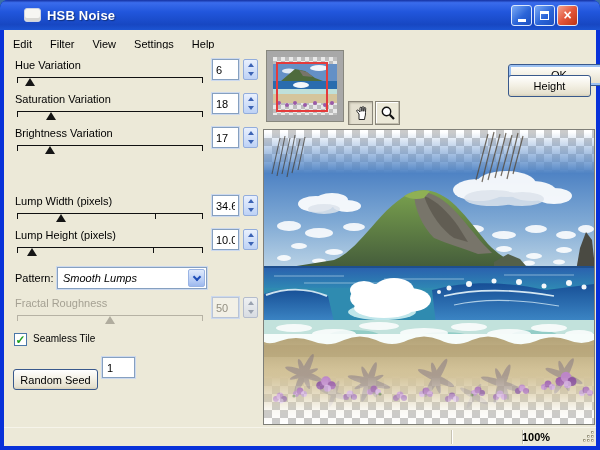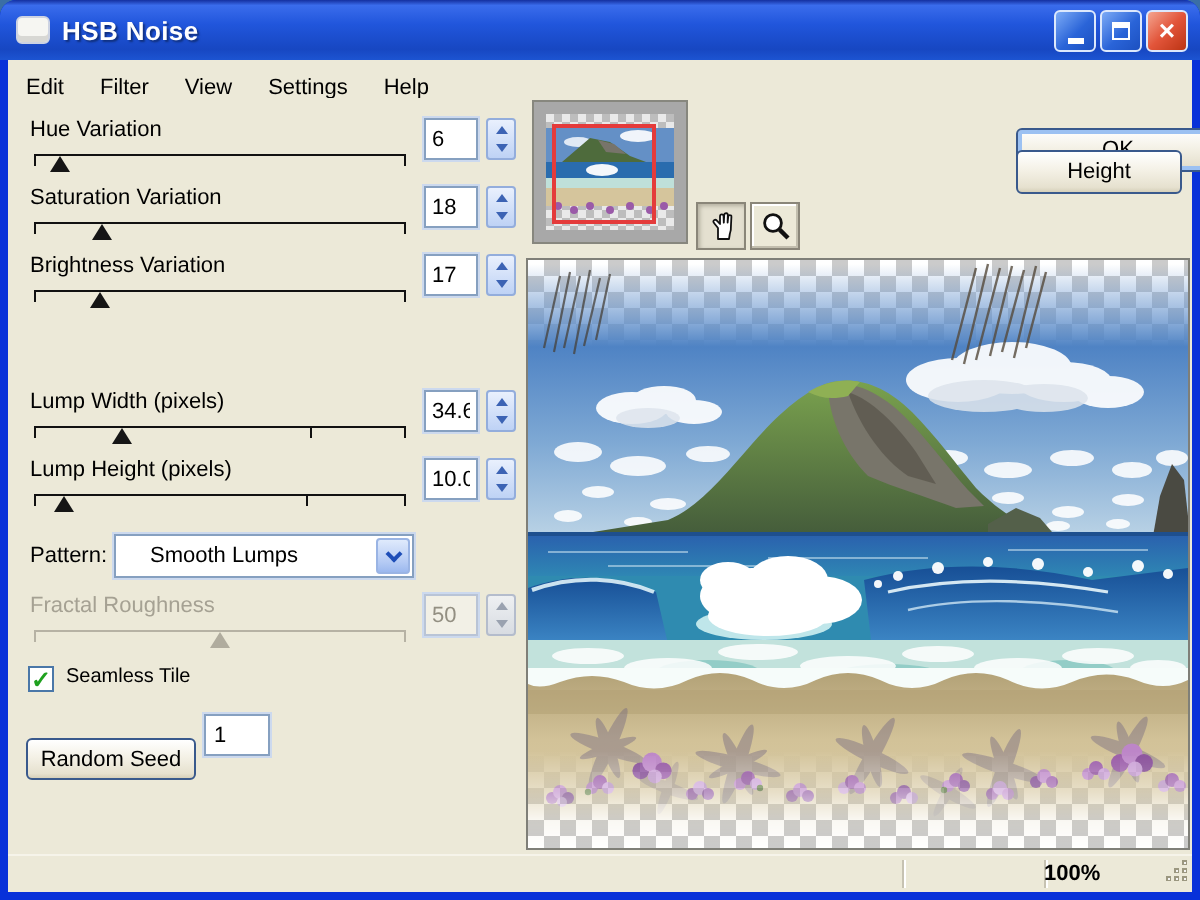--- a/index.html
+++ b/index.html
@@ -4,21 +4,21 @@
 <style>
   * { box-sizing: border-box; margin: 0; padding: 0; }
   html,body { background:#3a6ea5; }
   body { font-family:"Liberation Sans", sans-serif; }
 
   .win { position:relative; width:600px; height:450px; background:#0831d9;
          border-radius:8px 8px 0 0; overflow:hidden; }
 
   
   .titlebar { position:absolute; left:0; top:0; right:0; height:30px;
-    border-radius:8px 8px 0 0; display:flex; align-items:center; padding:0 6px;
+    border-radius:8px 8px 0 0; display:flex; align-items:center; padding:0 22px;
     background:linear-gradient(180deg,#1430a0 0%,#3a6cec 9%,#2156dc 40%,#1747c2 82%,#1c54d2 100%); }
   .app-icon { width:17px; height:14px; background:#f6f6f2; border:1px solid #cdd3e2;
     border-radius:3px; margin:0 6px 0 2px; box-shadow:inset 0 -3px 0 #d8d8d4; }
   .title { color:#fff; font-weight:bold; font-size:13px; flex:1;
     text-shadow:1px 1px 1px #10307e; letter-spacing:.2px; }
   .tb-btn { width:21px; height:21px; border-radius:3px; border:1px solid #dce8fc;
     margin-left:2px; display:inline-flex; align-items:center; justify-content:center; cursor:default; }
   .tb-min,.tb-max { background:linear-gradient(135deg,#7cabf6 0%,#2a64d8 55%,#1c50c0 100%); }
   .tb-close { background:linear-gradient(135deg,#f4a590 0%,#e2553a 50%,#bc3414 100%);
     color:#fff; font-size:14px; font-weight:bold; line-height:1; }
@@ -60,21 +60,21 @@
   .srow.disabled .thumb { border-bottom-color:#b0ac9e; }
   .srow.disabled .val { background:#f2f0e6; color:#938f82; border-color:#b9c4d6; }
   .srow.disabled .spin { background:linear-gradient(180deg,#eef0f2,#d8dce2); border-color:#b4bccc; }
   .srow.disabled .arr-up { border-bottom-color:#9aa2b0; }
   .srow.disabled .arr-dn { border-top-color:#9aa2b0; }
 
   .pat-label { position:absolute; left:11px; top:223px; font-size:11px; }
   .combo { position:absolute; left:53px; top:218px; width:150px; height:22px;
     background:#fff; border:1px solid #86a0c0; box-shadow:0 0 0 1px #ccd9ee;
     display:flex; align-items:center; }
-  .combo-text { flex:1; padding-left:17px; font-size:11px; }
+  .combo-text { flex:1; padding-left:5px; font-size:11px;font-style:italic; }
   .combo-btn { width:17px; height:18px; margin-right:1px; border:1px solid #9ab4e4; border-radius:2px;
     background:linear-gradient(180deg,#dfeafc 0%,#b4caf4 70%,#9cb8ee 100%);
     display:flex; align-items:center; justify-content:center; }
   .chev { width:6px; height:6px; border-right:2px solid #1e4eb8; border-bottom:2px solid #1e4eb8;
     transform:rotate(45deg); margin-top:-3px; }
 
   .chk { position:absolute; left:10px; top:284px; width:13px; height:13px; background:#fff;
     border:1px solid #4a77a8; display:flex; align-items:center; justify-content:center;
     font-size:12px; font-weight:bold; color:#1fa11f; line-height:1; }
   .chk-label { position:absolute; left:29px; top:284px; font-size:10px; }

